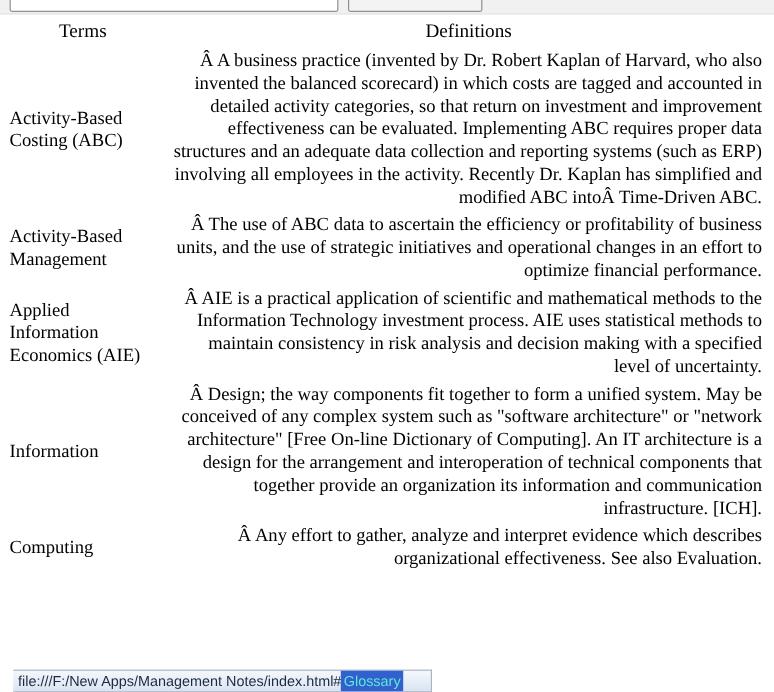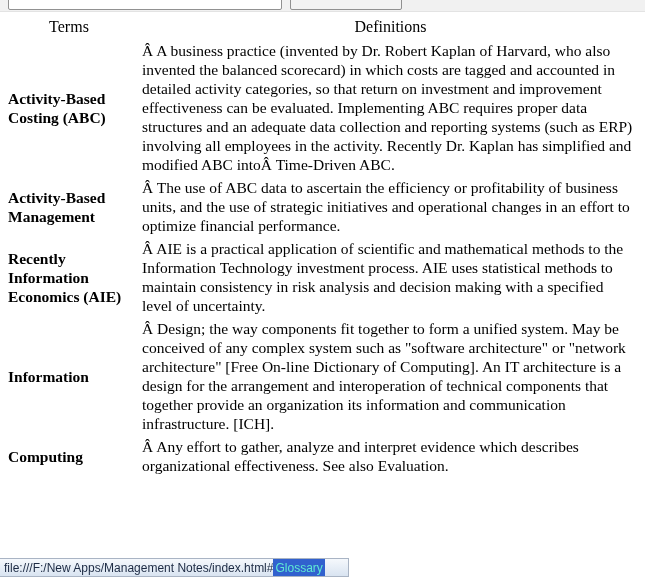--- a/index.html
+++ b/index.html
@@ -48,32 +48,32 @@
     font-size: 16px;
     text-align: center;
     padding: 3px 0 2px 0;
     vertical-align: middle;
   }
   col.c-term { width: 134px; }
   td.term {
     vertical-align: middle;
     padding: 1px 2px 1px 6px;
     word-wrap: break-word;
-    font-weight: bold;
   }
   td.def {
     vertical-align: middle;
     padding: 1px 8px 1px 4px;
     word-wrap: break-word;
+    text-align: right;
   }
 
   
   .statusbar {
     position: absolute;
-    left: 0;
+    left: 11px;
     bottom: 0;
     width: 349px;
     height: 19px;
     background: linear-gradient(#f5f8fc, #d9e4f1);
     border: 1px solid #a9b4c4;
     border-left: none;
     display: flex;
     align-items: center;
     padding: 0 4px;
     font-family: "Liberation Sans", sans-serif;
@@ -110,21 +110,21 @@
   <tbody>
     <tr>
       <td class="term">Activity-Based Costing (ABC)</td>
       <td class="def">Â A business practice (invented by Dr. Robert Kaplan of Harvard, who also invented the balanced scorecard) in which costs are tagged and accounted in detailed activity categories, so that return on investment and improvement effectiveness can be evaluated. Implementing ABC requires proper data structures and an adequate data collection and reporting systems (such as ERP) involving all employees in the activity. Recently Dr. Kaplan has simplified and modified ABC intoÂ Time-Driven ABC.</td>
     </tr>
     <tr>
       <td class="term">Activity-Based Management</td>
       <td class="def">Â The use of ABC data to ascertain the efficiency or profitability of business units, and the use of strategic initiatives and operational changes in an effort to optimize financial performance.</td>
     </tr>
     <tr>
-      <td class="term">Recently Information Economics (AIE)</td>
+      <td class="term">Applied Information Economics (AIE)</td>
       <td class="def">Â AIE is a practical application of scientific and mathematical methods to the Information Technology investment process. AIE uses statistical methods to maintain consistency in risk analysis and decision making with a specified level of uncertainty.</td>
     </tr>
     <tr>
       <td class="term">Information</td>
       <td class="def">Â Design; the way components fit together to form a unified system. May be conceived of any complex system such as "software architecture" or "network architecture" [Free On-line Dictionary of Computing]. An IT architecture is a design for the arrangement and interoperation of technical components that together provide an organization its information and communication infrastructure. [ICH].</td>
     </tr>
     <tr>
       <td class="term">Computing</td>
       <td class="def">Â Any effort to gather, analyze and interpret evidence which describes organizational effectiveness. See also Evaluation.</td>
     </tr>

